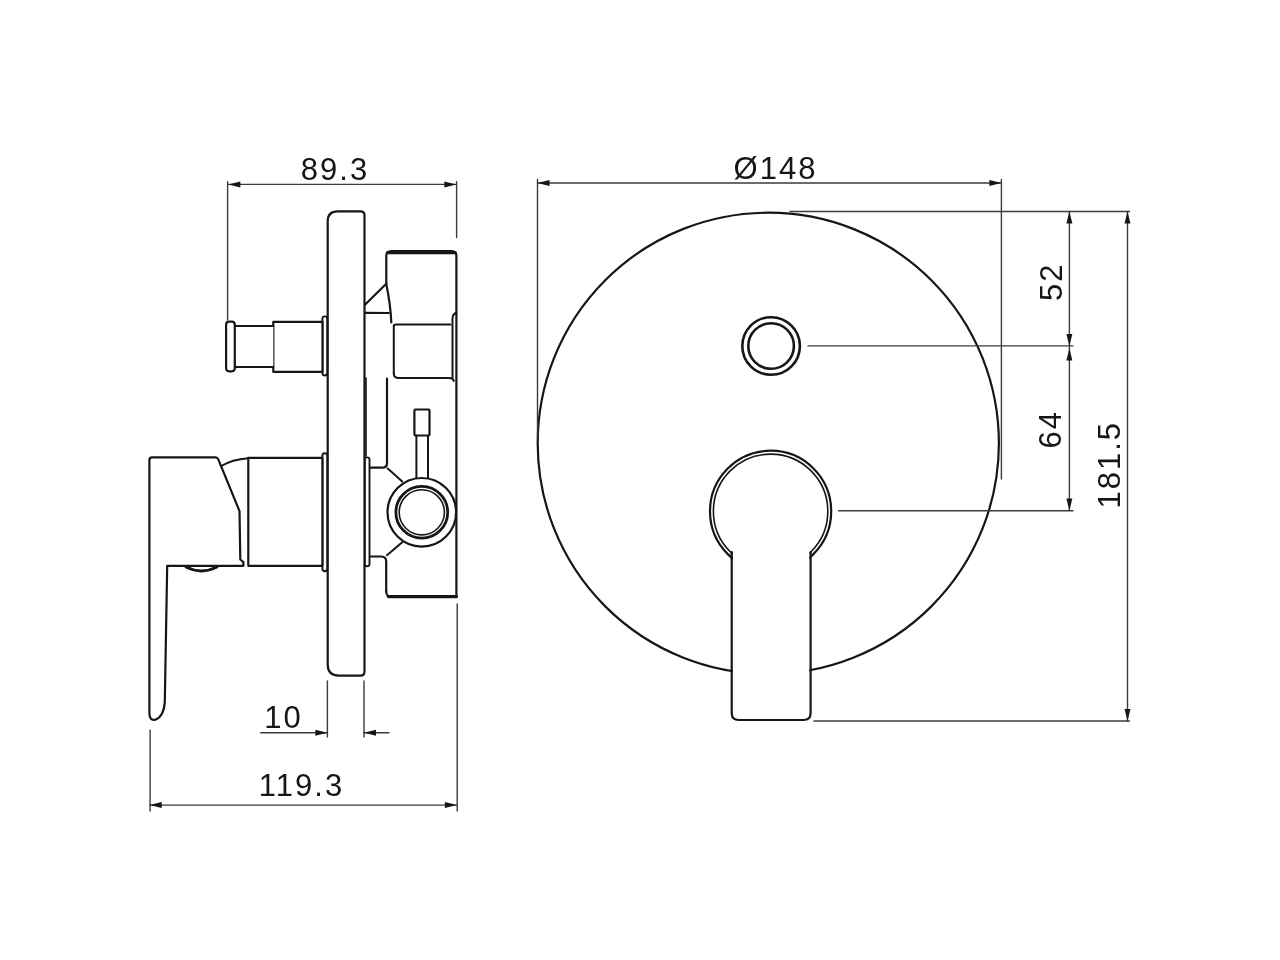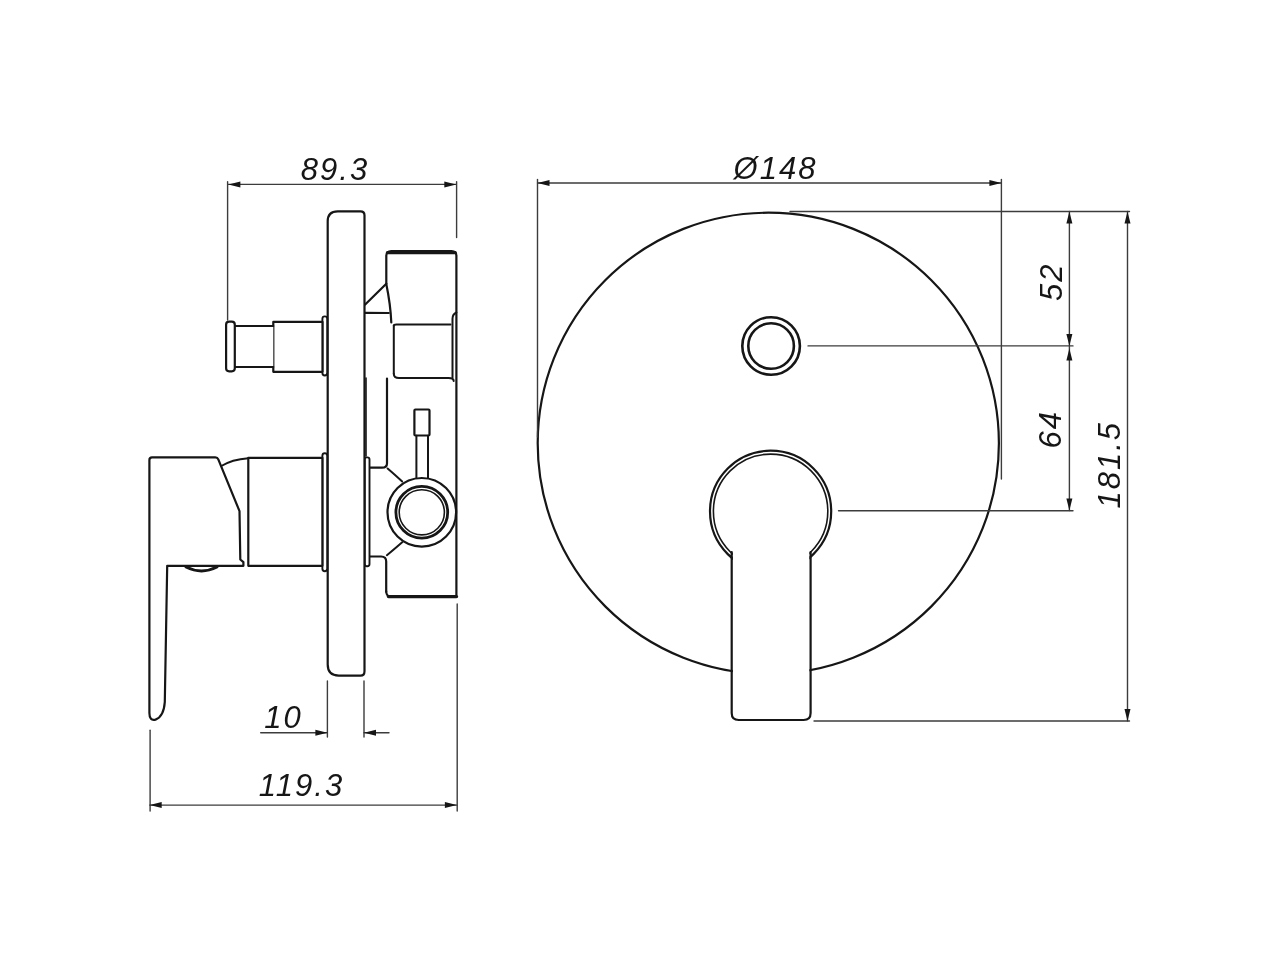--- a/index.html
+++ b/index.html
@@ -1,16 +1,16 @@
 <!DOCTYPE html>
 <html><head>
 <meta charset="utf-8">
 <style>
   html,body{margin:0;padding:0;background:#ffffff;}
-  .page{width:1280px;height:884px;position:relative;background:#fff;overflow:hidden;font-style:italic;}
+  .page{width:1280px;height:884px;position:relative;background:#fff;overflow:hidden;}
   text{font-family:"Liberation Sans",sans-serif;fill:#161616;}
 </style>
 </head>
 <body>
 <div class="page">
 <svg width="1280" height="960" viewBox="0 0 1280 960">
 
 <rect x="0" y="0" width="1280" height="960" fill="#ffffff"></rect>
 
 <g stroke-linecap="round" stroke-linejoin="round">

